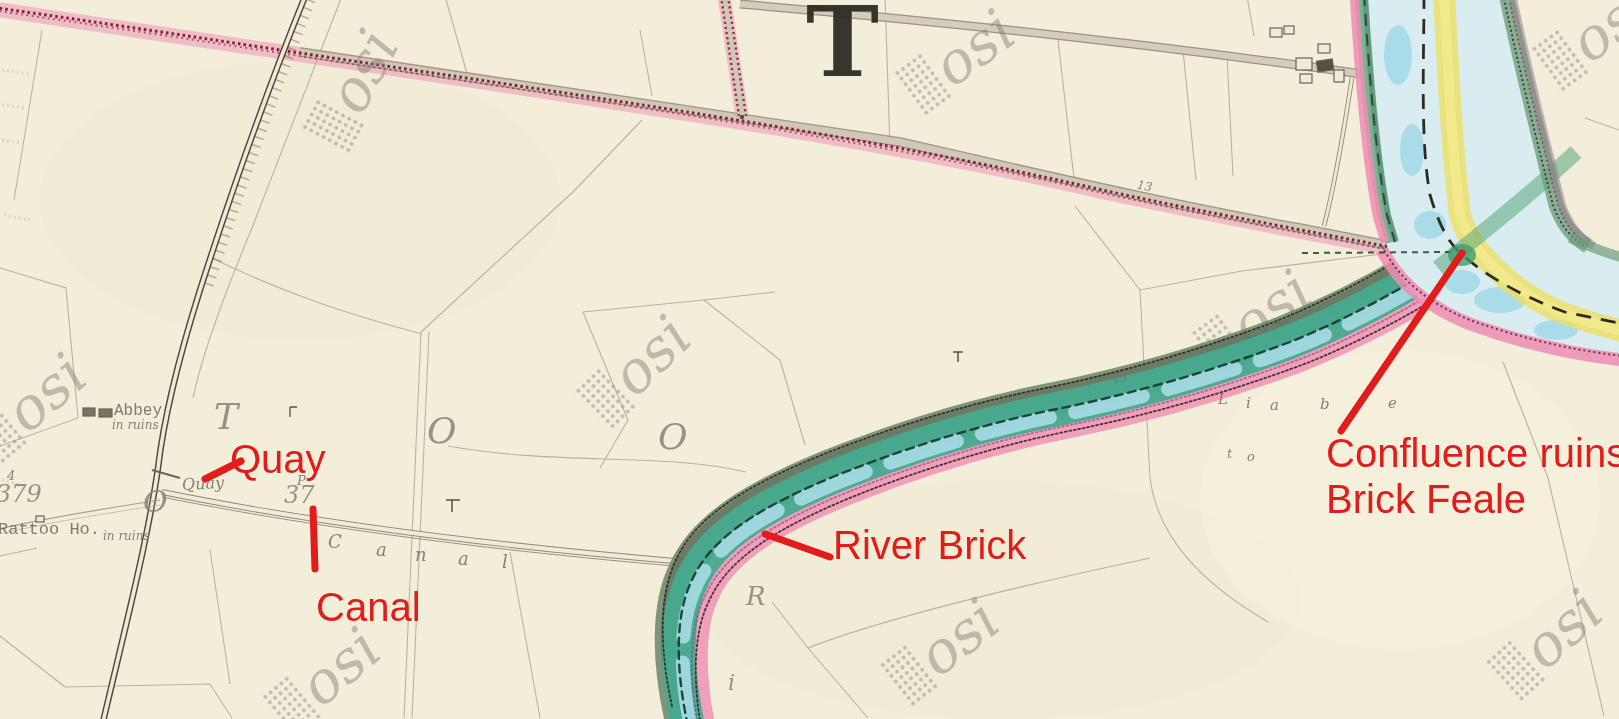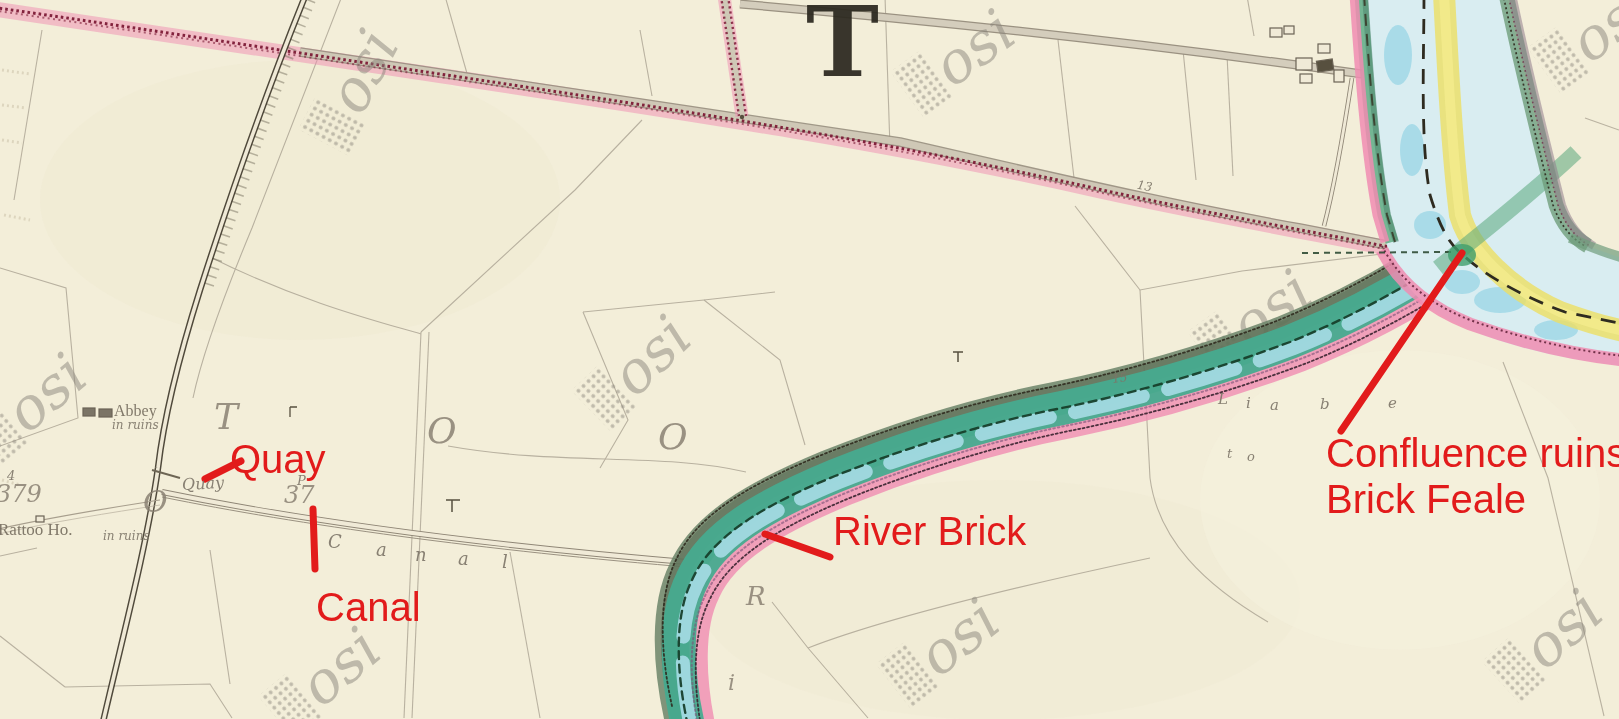--- a/index.html
+++ b/index.html
@@ -1,21 +1,21 @@
 <!DOCTYPE html>
 <html><head>
 <meta charset="utf-8">
 <style>
   html,body{margin:0;padding:0;background:#e8e2cc;}
   #screen{position:relative;width:1619px;height:719px;overflow:hidden;
           background:#f3eed9;font-family:"Liberation Sans",sans-serif;}
   #mapsvg{position:absolute;left:0;top:0;}
   .txt{position:absolute;white-space:nowrap;pointer-events:none;}
   .letter{font-family:"DejaVu Serif",serif;font-style:italic;color:#8a8173;opacity:.85;}
-  .roman{font-family:Liberation Serif, serif;font-style:normal;color:#756d5f;opacity:.9;}
+  .roman{font-family:Liberation Mono, monospace;font-style:normal;color:#756d5f;opacity:.9;}
   .bigT{font-family:"DejaVu Serif",serif;font-weight:bold;color:#2b281f;opacity:.93;}
   .tiny{font-family:"DejaVu Serif",serif;font-style:italic;color:#7d7568;opacity:.9;}
   .anno{font-family:"Liberation Sans",sans-serif;color:#e21b1b;font-size:40px;line-height:46px;}
   .wmtext{font-family:"DejaVu Serif",serif;font-style:italic;}
 </style>
 </head>
 <body>
 
 <div id="screen">
 
@@ -250,20 +250,20 @@
 <span class="txt tiny" style="left:1246px;top:394px;font-size:15px;">i</span>
 <span class="txt tiny" style="left:1270px;top:396px;font-size:15px;">a</span>
 <span class="txt tiny" style="left:1320px;top:395px;font-size:15px;">b</span>
 <span class="txt tiny" style="left:1388px;top:394px;font-size:15px;">e</span>
 <span class="txt tiny" style="left:1227px;top:446px;font-size:13px;">t</span>
 <span class="txt tiny" style="left:1247px;top:449px;font-size:13px;">o</span>
 
 <div>
   <span class="txt anno" style="left:230px;top:436px;">Quay</span>
   <span class="txt anno" style="left:316px;top:584px;">Canal</span>
-  <span class="txt anno" style="left:833px;top:508px;">River Brick</span>
+  <span class="txt anno" style="left:833px;top:522px;">River Brick</span>
   <div class="txt anno" style="left:1326px;top:430px;">
     <div>Confluence ruins</div>
     <div>Brick Feale</div>
   </div>
 </div>
 
 </div>
 
 </body></html>

